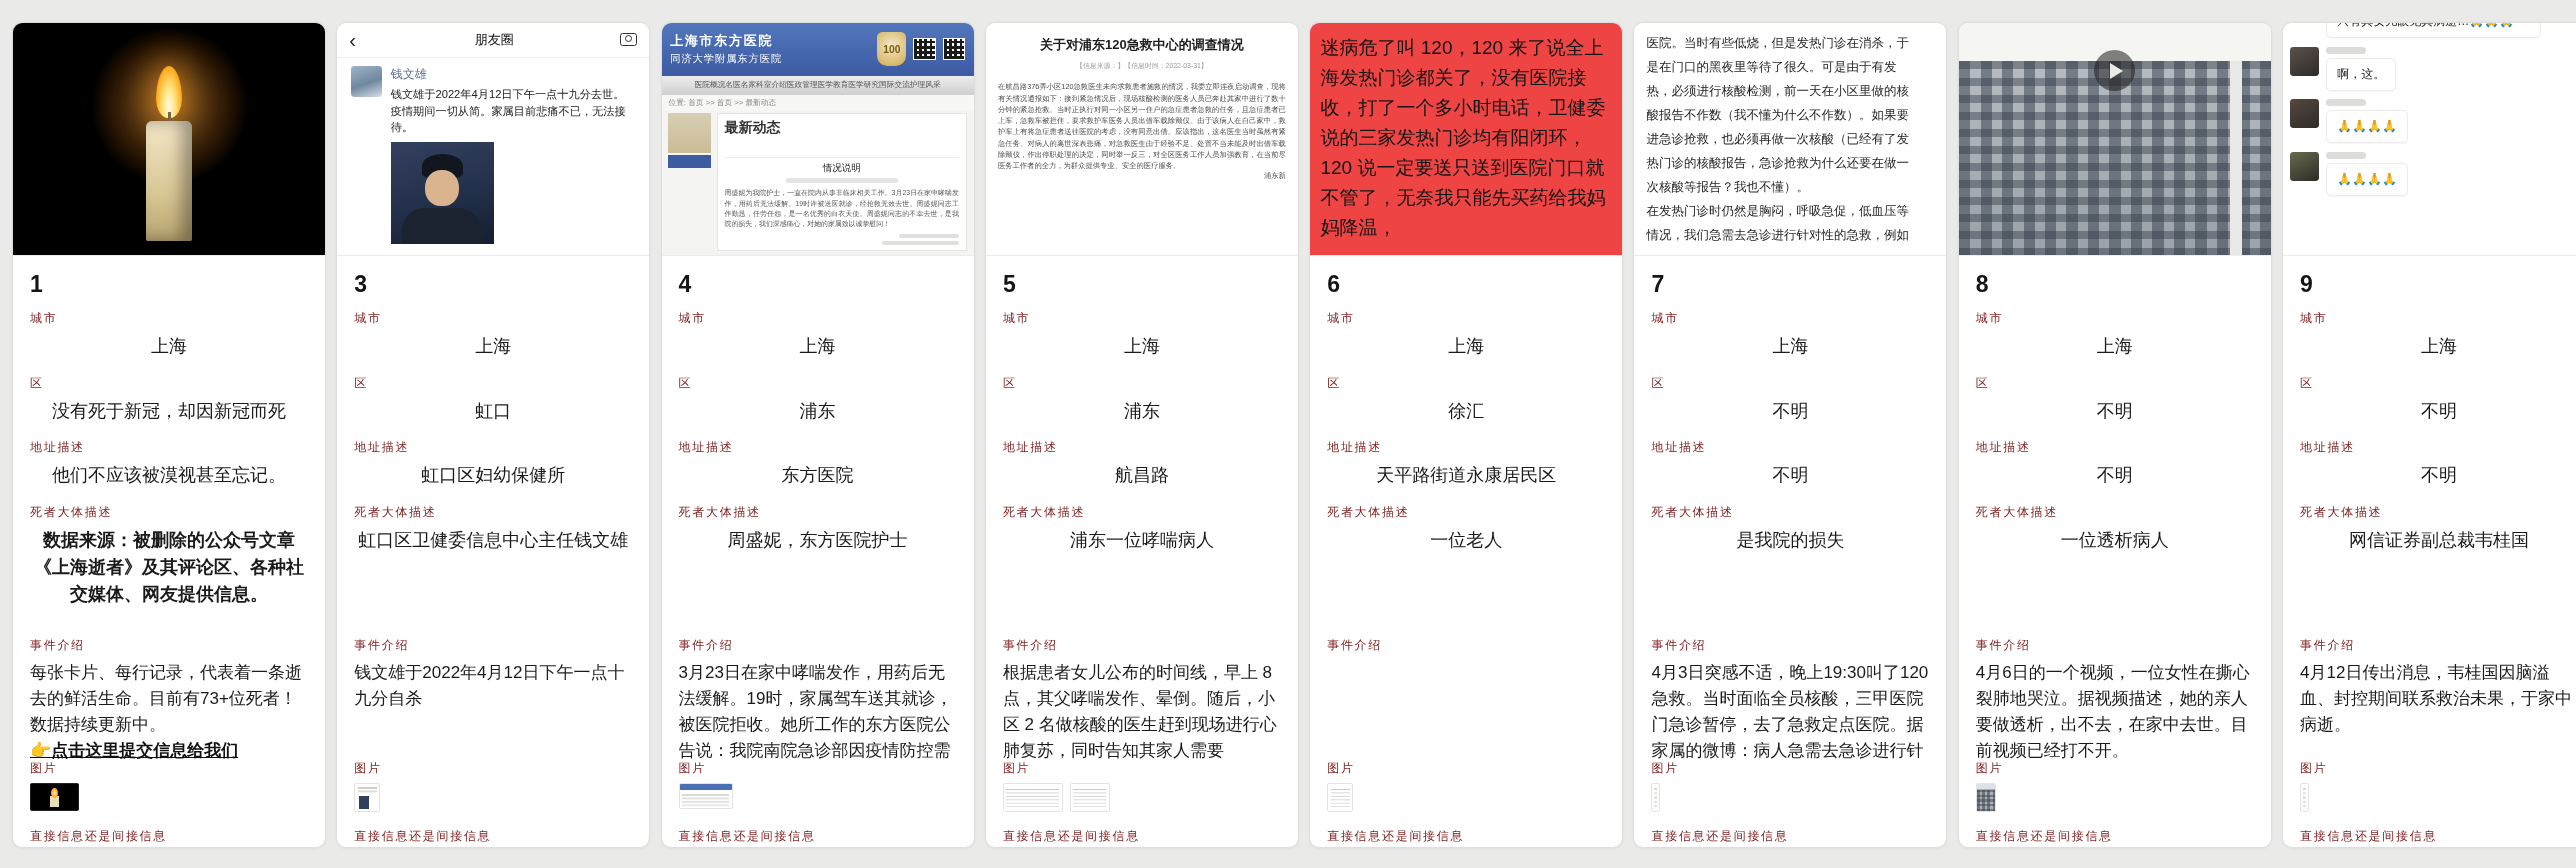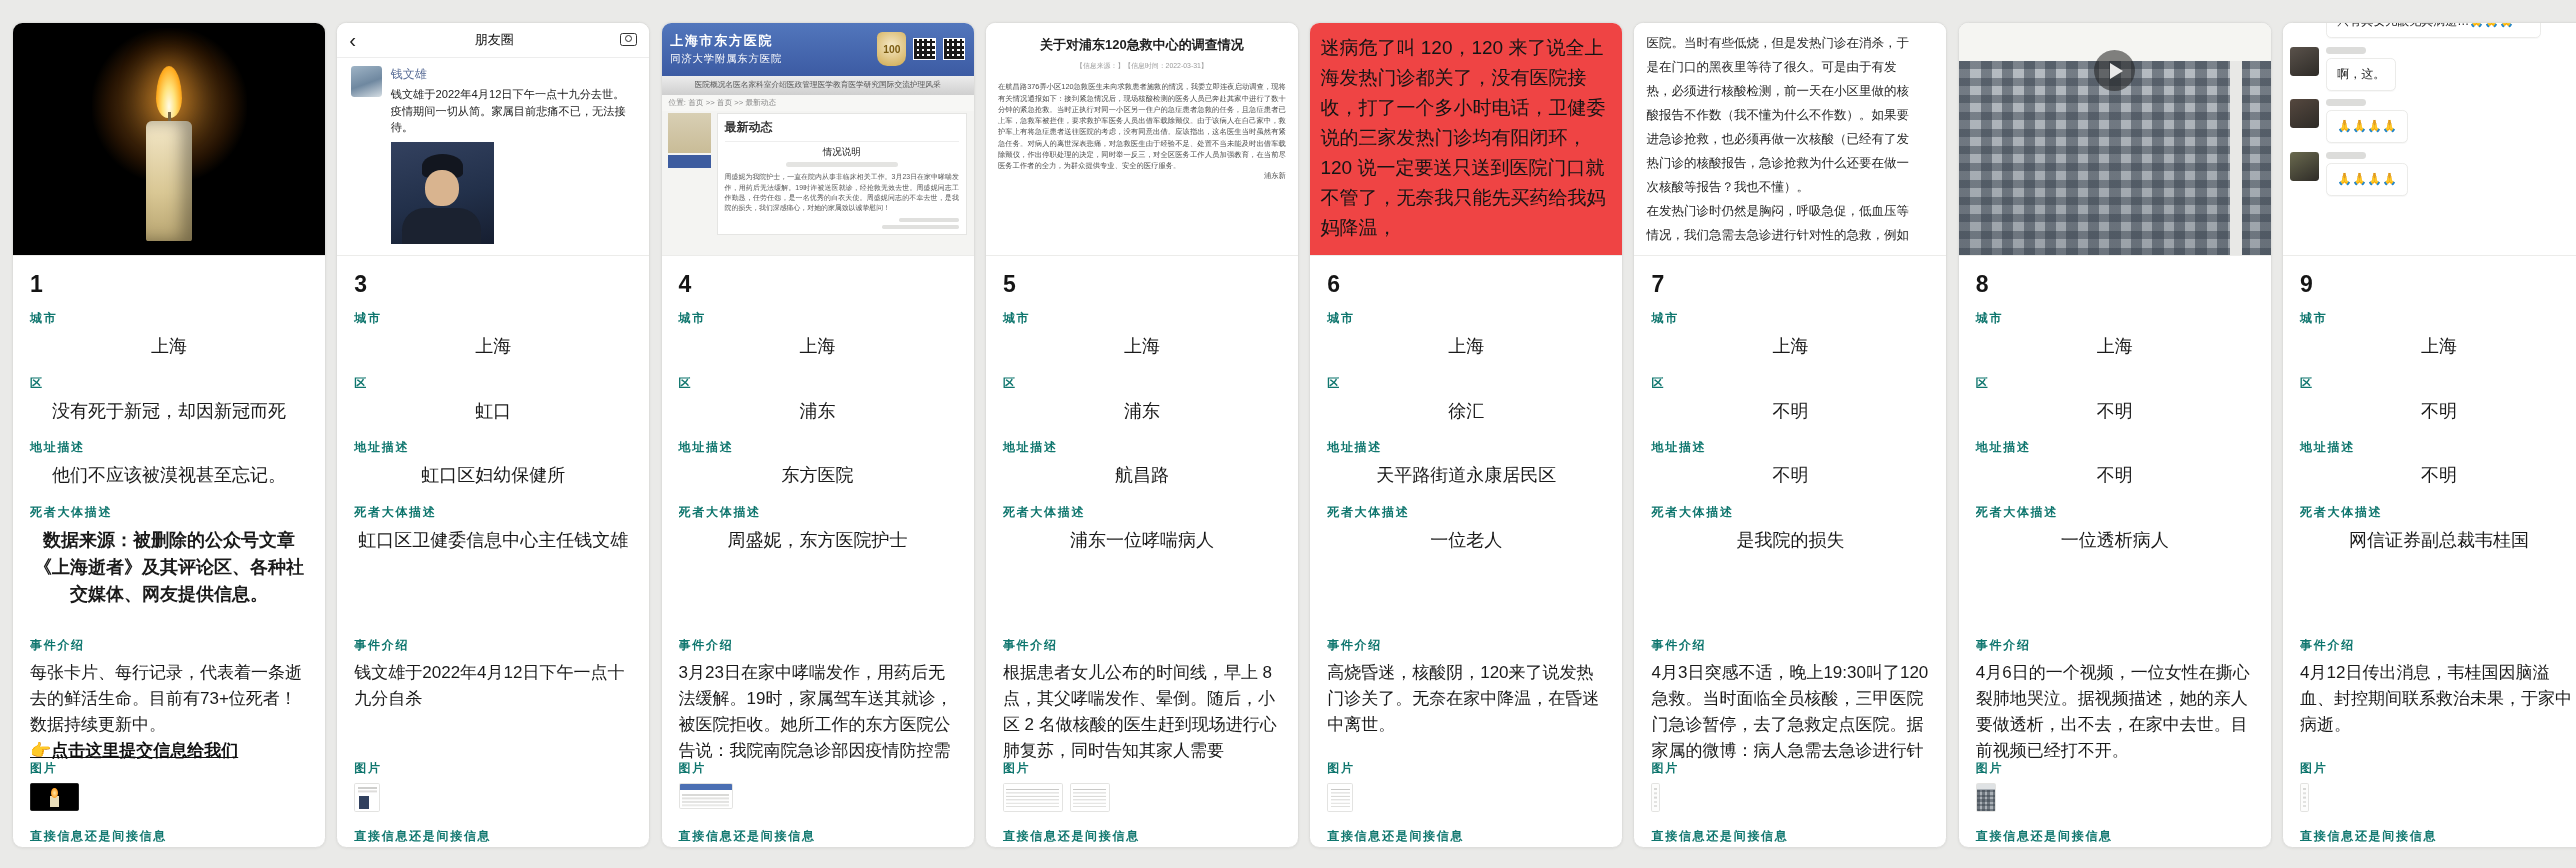--- a/index.html
+++ b/index.html
@@ -6,21 +6,21 @@
   html,body { width: 2576px; height: 869px; overflow: hidden; }
   body { background:#eaeae8; font-family:"Liberation Sans","DejaVu Sans",sans-serif; }
   #board { display:flex; gap:10.3px; padding:21.5px 0 0 12px; align-items:flex-start; }
   .card { flex:0 0 314px; width:314px; height:826px; background:#fff; border:0.9px solid #dededc;
           border-radius:10.3px; box-shadow:0 0.9px 2.6px rgba(0,0,0,.05); overflow:hidden;
           display:flex; flex-direction:column; }
   .cover { height:233px; flex:none; border-bottom:0.9px solid #ececea; position:relative; overflow:hidden; background:#fff; }
   .cbody { padding:8.6px 17px 0; flex:1; overflow:hidden; }
   .num { font-size:23px; font-weight:700; color:#151515; margin:6.9px 0 12px; }
   .pb { margin-bottom:14.6px; }
-  .lbl { font-size:12px; color:#0f766e; letter-spacing:1.7px; margin-bottom:6px;font-weight:bold; }
+  .lbl { font-size:12px; color:#7f1d1d; letter-spacing:1.7px; margin-bottom:6px; }
   .val { font-size:18px; color:#1a1a1a; line-height:27px;text-align:center; }
   .val.bold { font-weight:700; }
   .pb-deceased { height:105px; overflow:hidden; margin-bottom:28px; }
   .pb-event { height:122px; overflow:hidden; margin-bottom:1.7px; }
   .event-text { font-size:17px; color:#1a1a1a; line-height:26px; }
   .event-link { display:inline-block; font-size:17px; font-weight:700; color:#111;
                 text-decoration:underline; line-height:26px; cursor:pointer; }
   .pb-image { height:57px; margin-bottom:10.3px; }
   .thumbs { display:flex; gap:6.9px; align-items:flex-start; }
   .thumb { border:0.9px solid #e3e3e1; border-radius:1.7px; background:#fff; position:relative; overflow:hidden; flex:none; }
@@ -75,21 +75,21 @@
     background:repeating-linear-gradient(90deg,#1a1a1a 0 2.6px,transparent 2.6px 5.2px),
                repeating-linear-gradient(0deg,#1a1a1a 0 2.6px,#fff 2.6px 5.2px); }
   .hs-nav { height:19px; background:linear-gradient(#ececec,#cfcfcf); display:flex; align-items:center;
     justify-content:center; font-size:7.7px; color:#555; padding:0 3.4px; white-space:nowrap; overflow:hidden; }
   .hs-crumb { font-size:7.7px; color:#888; padding:3.4px 6.9px; background:#f7f7f5; }
   .hs-body { display:flex; gap:5.2px; padding:1.7px 6.9px 6.9px; }
   .hs-side { width:43px; flex:none; }
   .hs-side .s1 { height:40px; background:linear-gradient(#d8cfb4,#c9bc97); }
   .hs-side .s2 { height:13.8px; background:#3d5c9f; margin-top:1.7px; }
   .hs-main { flex:1; background:#fff; border:0.9px solid #e5e5e3; padding:5.2px 6.9px; }
-  .hs-sec { font-size:12px; font-weight:700; color:#333; border-bottom:0.9px solid #eee; padding-bottom:5px; margin-bottom:4.3px; }
+  .hs-sec { font-size:14px; font-weight:700; color:#333; border-bottom:0.9px solid #eee; padding-bottom:20px; margin-bottom:4.3px; }
   .hs-t { font-size:9.5px; color:#222; text-align:center; margin-bottom:2.6px; }
   .hs-meta { height:5.2px; width:112px; background:#e4e4e2; margin:0 auto 5.2px; border-radius:2.6px; }
   .hs-p { font-size:6.9px; color:#555; line-height:10.3px; text-align:justify; }
   .hs-sign { margin-top:4.3px; display:flex; flex-direction:column; align-items:flex-end; gap:2.6px; }
   .hs-sign i { display:block; width:60px; height:4.3px; background:#e0e0de; border-radius:1.7px; }
   .hs-sign i + i { width:77px; }
 
   
   .cv-document { background:#fff; padding:13.8px 12px; }
   .dc-title { font-size:13px; font-weight:600; color:#1c1c1c; text-align:center; margin-bottom:6.9px; }
@@ -392,21 +392,20 @@
       <div class="pb">
         <div class="lbl">地址描述</div>
         <div class="val">天平路街道永康居民区</div>
       </div>
       <div class="pb pb-deceased">
         <div class="lbl">死者大体描述</div>
         <div class="val deceased-val">一位老人</div>
       </div>
       <div class="pb pb-event">
         <div class="lbl">事件介绍</div>
-        <div class="event-text">高烧昏迷，核酸阴，120来了说发热门诊关了。无奈在家中降温，在昏迷中离世。</div>
 
       </div>
       <div class="pb pb-image">
         <div class="lbl">图片</div>
         <div class="thumbs">
             <div class="thumb th-textdoc" style="width: 26px; height: 29px;"></div>
           </div>
       </div>
       <div class="pb pb-direct">
         <div class="lbl">直接信息还是间接信息</div>

